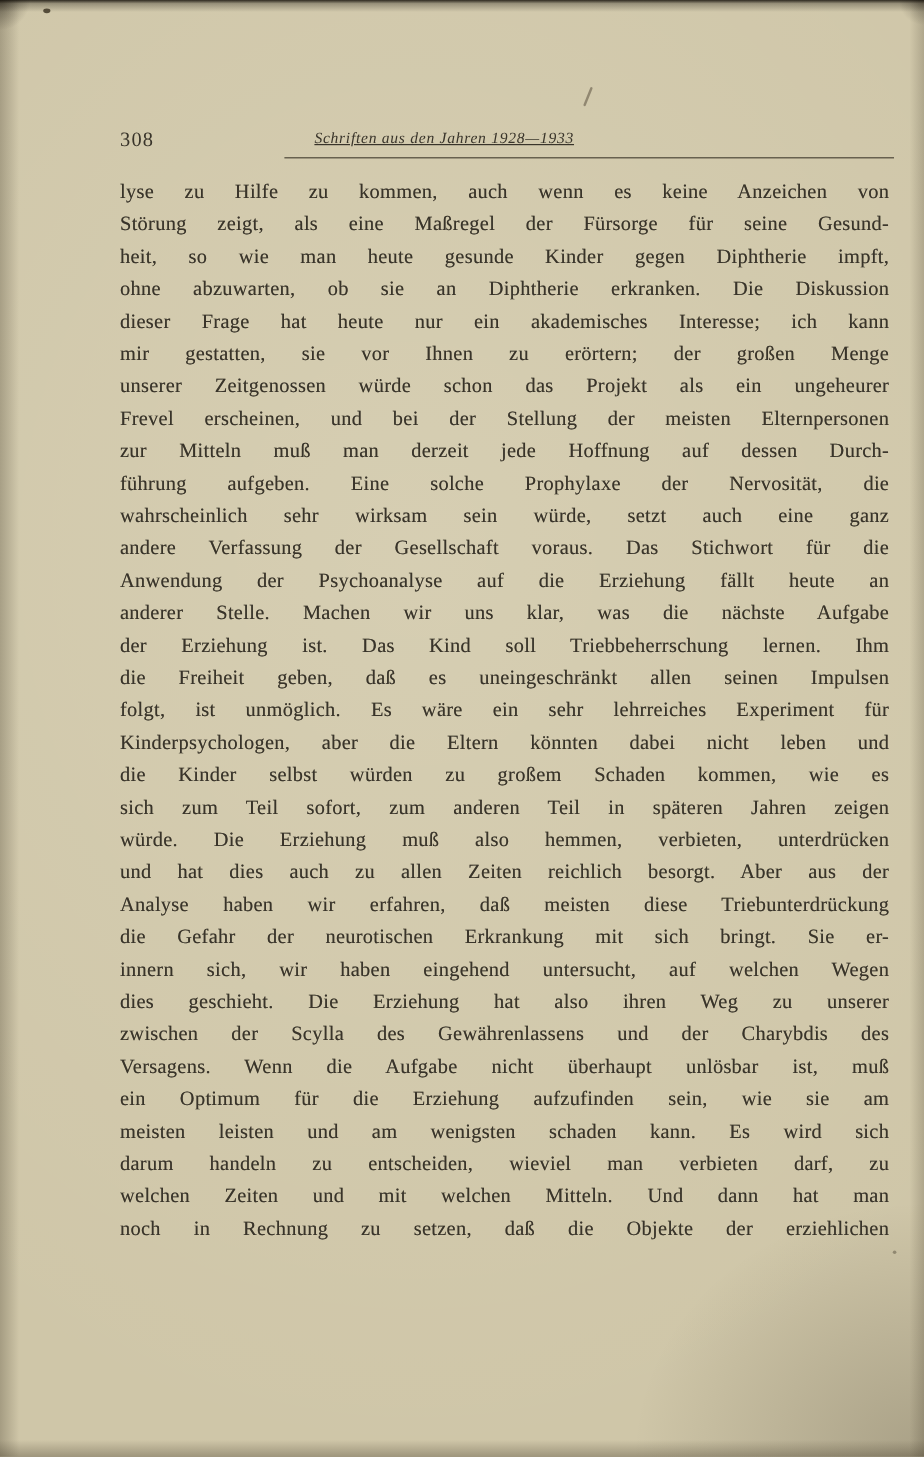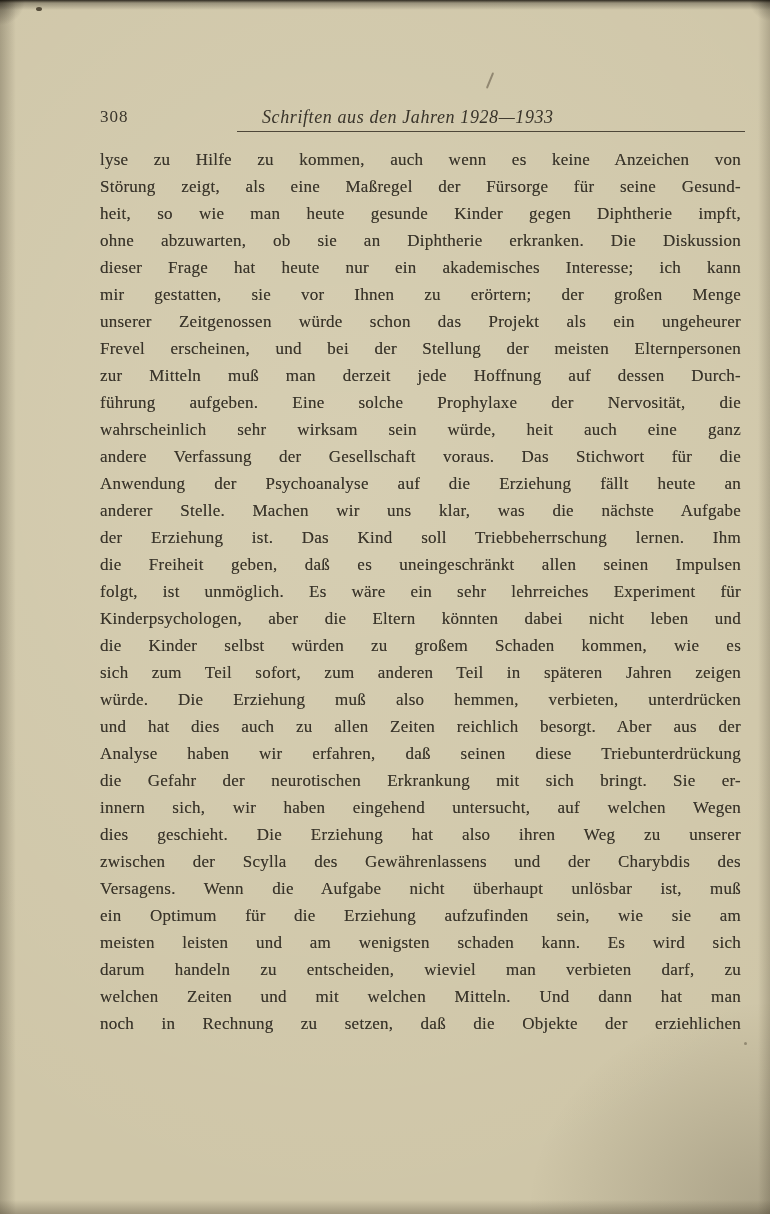--- a/index.html
+++ b/index.html
@@ -36,23 +36,24 @@
   .pagenum {
     position: absolute;
     left: 0; top: 7px;
     font-size: 17px;
     letter-spacing: 1px;
   }
   .running-title {
     position: absolute;
     left: 162px; top: 7px;
     font-style: italic;
-    font-size: 18px;
+    font-size: 13px;
     letter-spacing: 0.6px;
     white-space: nowrap;
+    text-decoration: underline;
   }
   .header-rule {
     position: absolute;
     left: 137px; right: -4px; top: 31px;
     border-top: 1.6px solid #4e4739;
   }
   .body-text {
     margin-top: 2px;
   }
   .line {
@@ -104,33 +105,33 @@
         <div class="line">lyse zu Hilfe zu kommen, auch wenn es keine Anzeichen von</div>
         <div class="line">Störung zeigt, als eine Maßregel der Fürsorge für seine Gesund-</div>
         <div class="line">heit, so wie man heute gesunde Kinder gegen Diphtherie impft,</div>
         <div class="line">ohne abzuwarten, ob sie an Diphtherie erkranken. Die Diskussion</div>
         <div class="line">dieser Frage hat heute nur ein akademisches Interesse; ich kann</div>
         <div class="line">mir gestatten, sie vor Ihnen zu erörtern; der großen Menge</div>
         <div class="line">unserer Zeitgenossen würde schon das Projekt als ein ungeheurer</div>
         <div class="line">Frevel erscheinen, und bei der Stellung der meisten Elternpersonen</div>
         <div class="line">zur Mitteln muß man derzeit jede Hoffnung auf dessen Durch-</div>
         <div class="line">führung aufgeben. Eine solche Prophylaxe der Nervosität, die</div>
-        <div class="line">wahrscheinlich sehr wirksam sein würde, heit auch eine ganz</div>
+        <div class="line">wahrscheinlich sehr wirksam sein würde, setzt auch eine ganz</div>
         <div class="line">andere Verfassung der Gesellschaft voraus. Das Stichwort für die</div>
         <div class="line">Anwendung der Psychoanalyse auf die Erziehung fällt heute an</div>
         <div class="line">anderer Stelle. Machen wir uns klar, was die nächste Aufgabe</div>
         <div class="line">der Erziehung ist. Das Kind soll Triebbeherrschung lernen. Ihm</div>
         <div class="line">die Freiheit geben, daß es uneingeschränkt allen seinen Impulsen</div>
         <div class="line">folgt, ist unmöglich. Es wäre ein sehr lehrreiches Experiment für</div>
         <div class="line">Kinderpsychologen, aber die Eltern könnten dabei nicht leben und</div>
         <div class="line">die Kinder selbst würden zu großem Schaden kommen, wie es</div>
         <div class="line">sich zum Teil sofort, zum anderen Teil in späteren Jahren zeigen</div>
         <div class="line">würde. Die Erziehung muß also hemmen, verbieten, unterdrücken</div>
         <div class="line">und hat dies auch zu allen Zeiten reichlich besorgt. Aber aus der</div>
-        <div class="line">Analyse haben wir erfahren, daß seinen diese Triebunterdrückung</div>
+        <div class="line">Analyse haben wir erfahren, daß meisten diese Triebunterdrückung</div>
         <div class="line">die Gefahr der neurotischen Erkrankung mit sich bringt. Sie er-</div>
         <div class="line">innern sich, wir haben eingehend untersucht, auf welchen Wegen</div>
         <div class="line">dies geschieht. Die Erziehung hat also ihren Weg zu unserer</div>
         <div class="line">zwischen der Scylla des Gewährenlassens und der Charybdis des</div>
         <div class="line">Versagens. Wenn die Aufgabe nicht überhaupt unlösbar ist, muß</div>
         <div class="line">ein Optimum für die Erziehung aufzufinden sein, wie sie am</div>
         <div class="line">meisten leisten und am wenigsten schaden kann. Es wird sich</div>
         <div class="line">darum handeln zu entscheiden, wieviel man verbieten darf, zu</div>
         <div class="line">welchen Zeiten und mit welchen Mitteln. Und dann hat man</div>
         <div class="line">noch in Rechnung zu setzen, daß die Objekte der erziehlichen</div>

